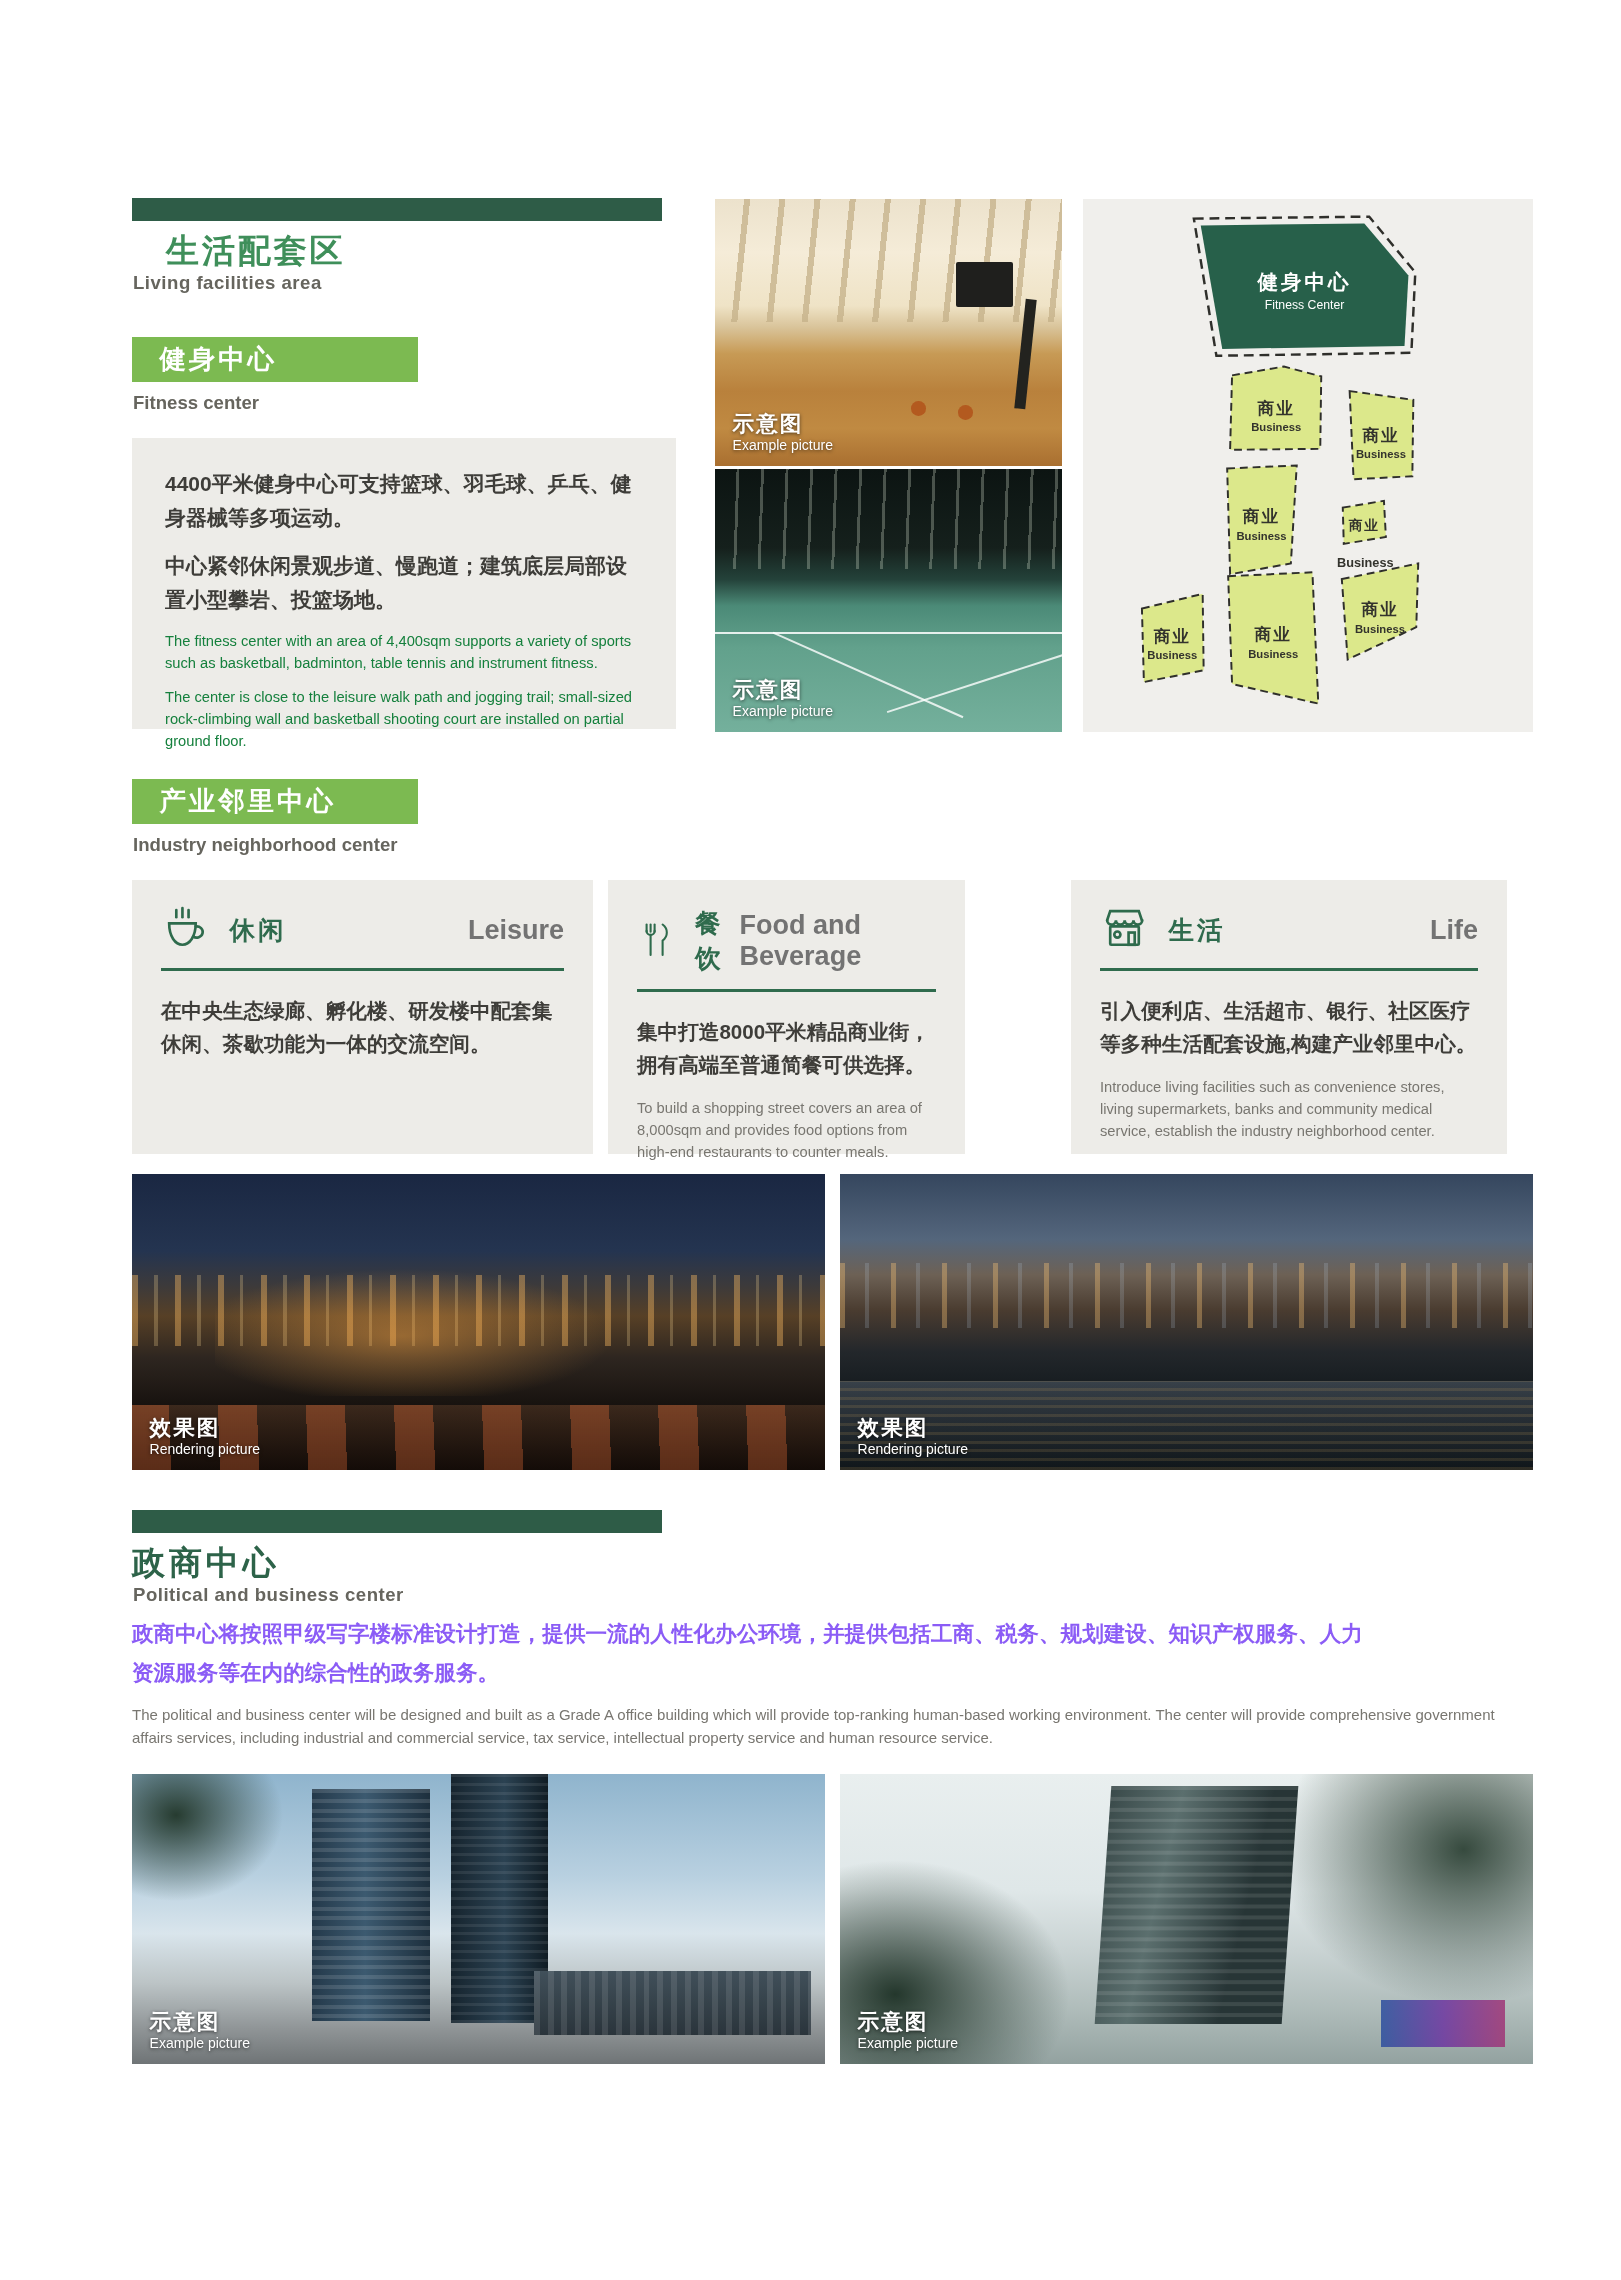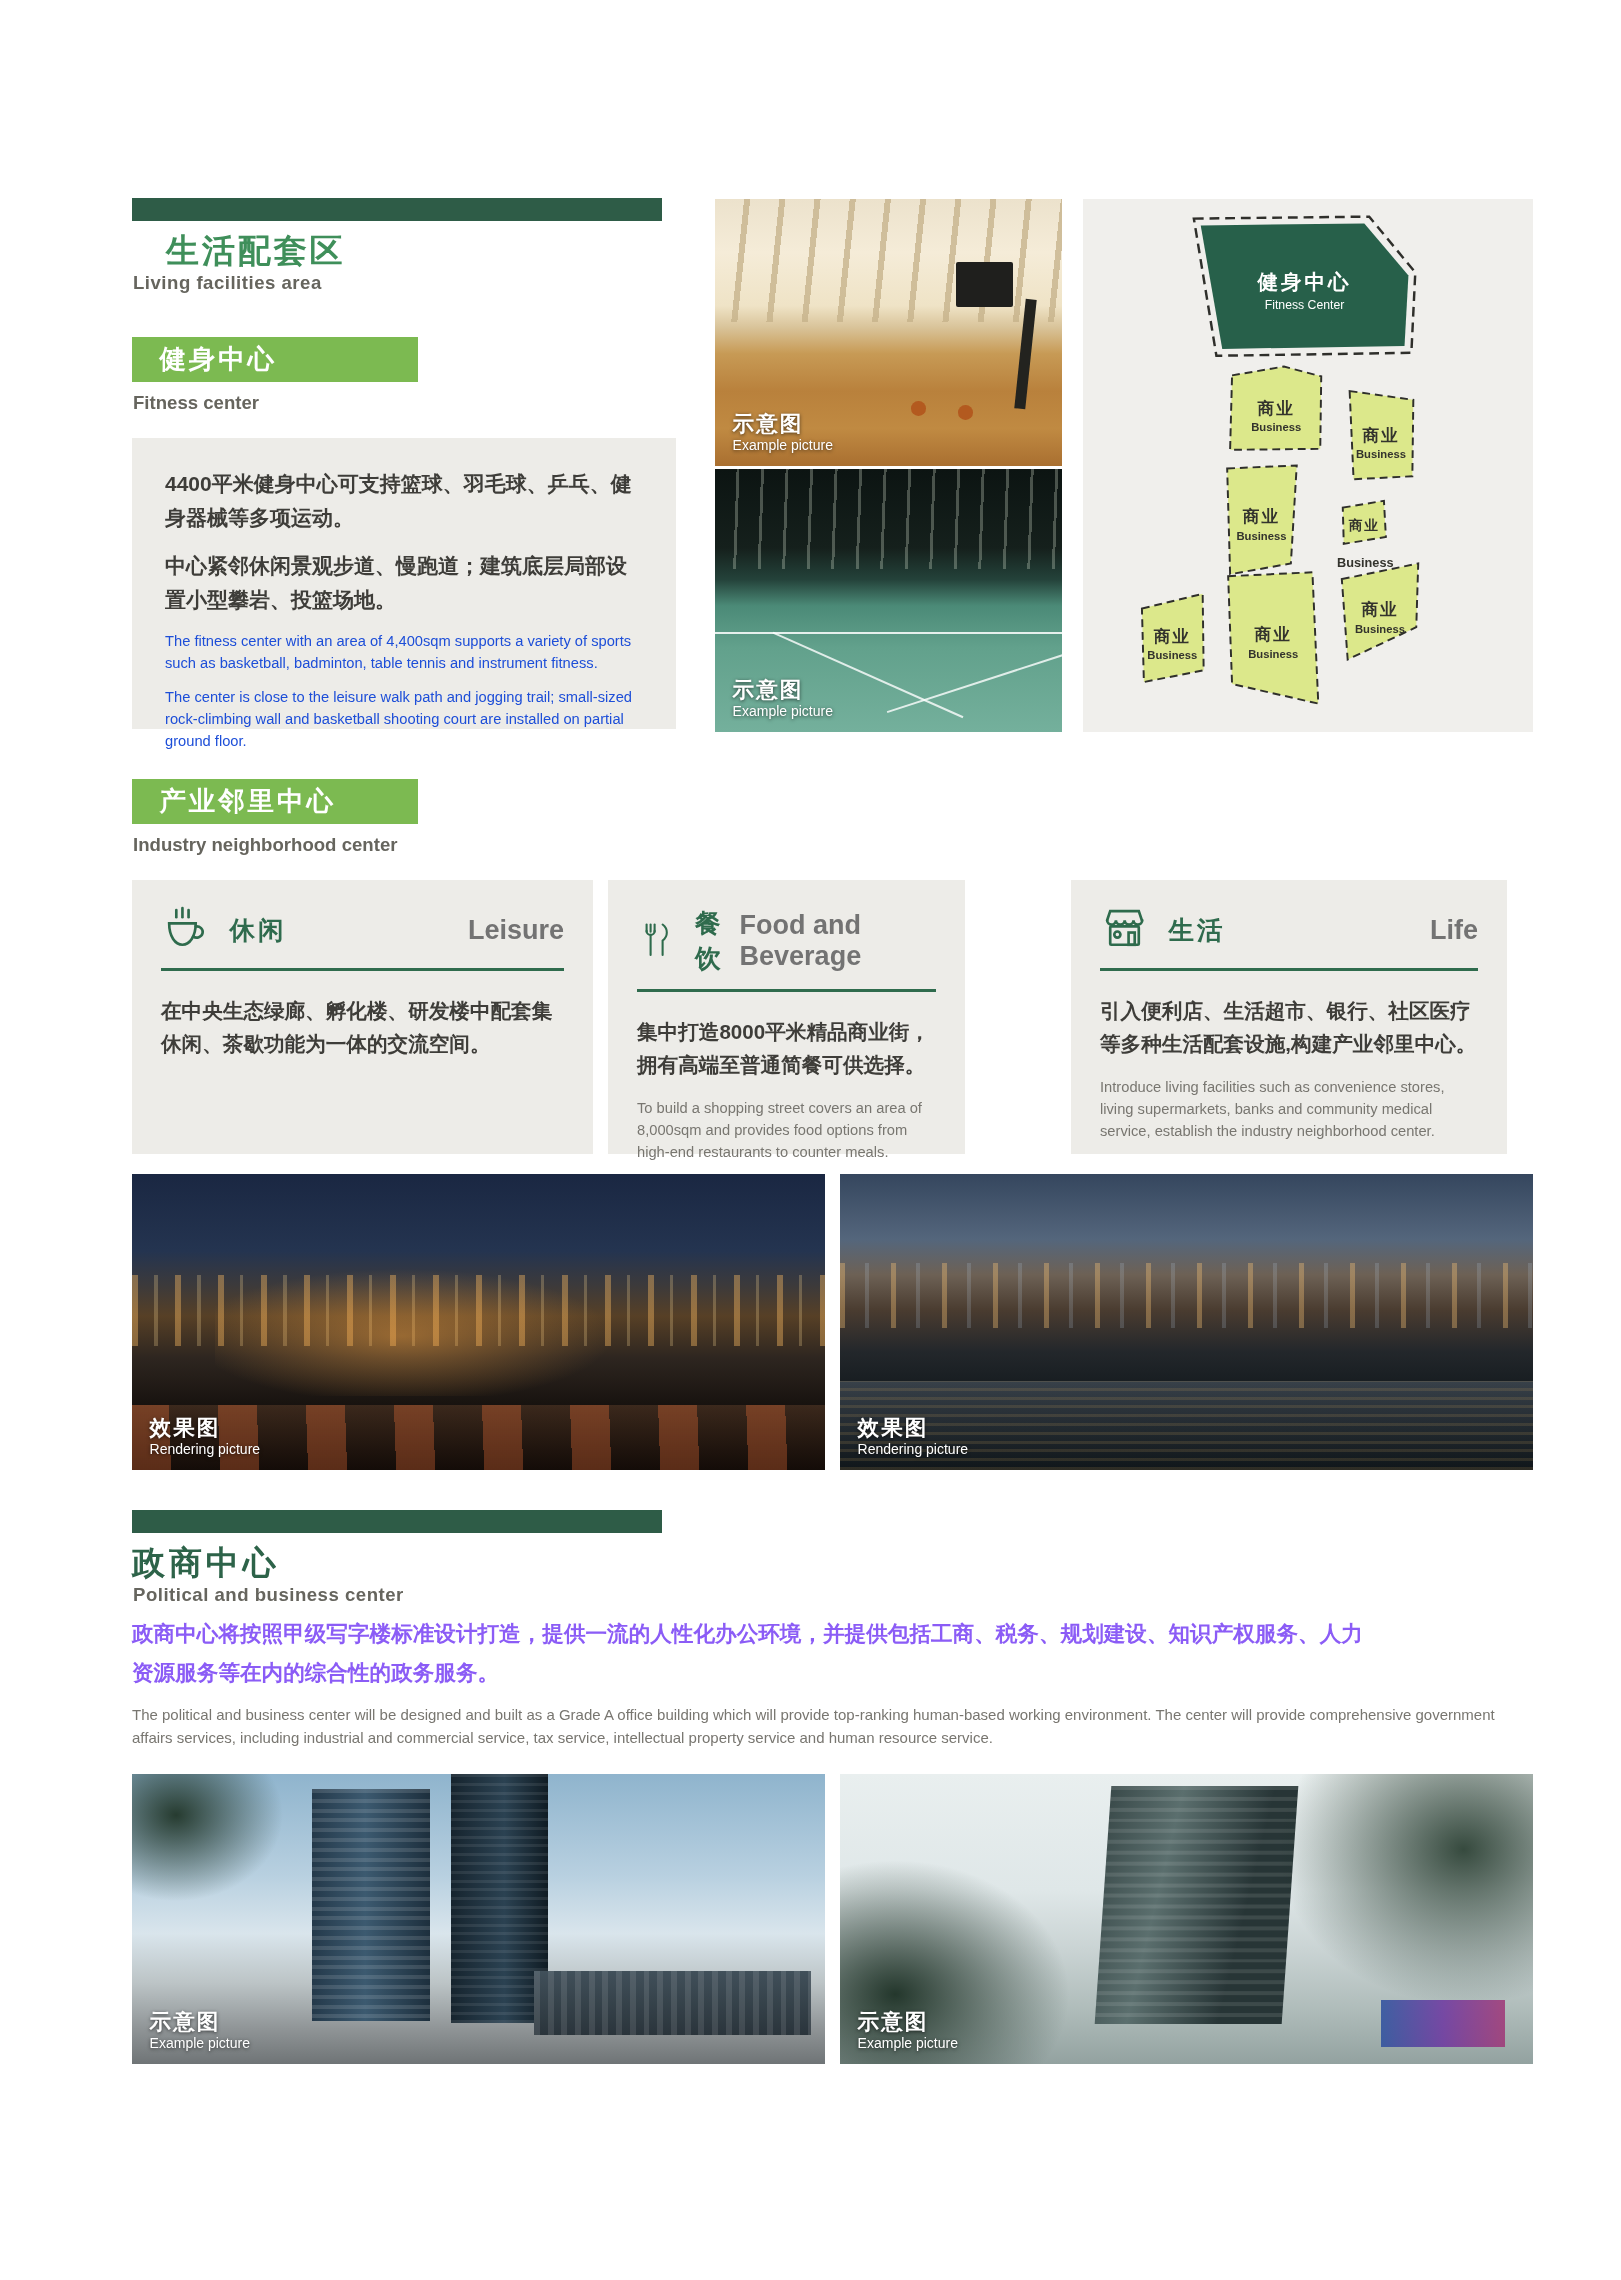--- a/index.html
+++ b/index.html
@@ -10,21 +10,21 @@
   .abs{position:absolute;}
   .bar-dark{background:#2e5c47;height:22.5px;width:530px;}
   .sec-title-cn{font-size:33px;font-weight:bold;color:#3f8f5a;letter-spacing:2.9px;}
   .sec-title-en{font-size:18.6px;font-weight:bold;color:#66655e;letter-spacing:0.5px;}
   .label-green{background:#7cba51;width:286px;height:45px;line-height:45px;
                color:#ffffff;font-size:26.5px;font-weight:bold;letter-spacing:2.9px;
                padding-left:27.4px;box-sizing:border-box;}
   .label-sub{font-size:18.6px;font-weight:bold;color:#66655e;}
   .gray-box{background:#edecE8;background:#edece8;box-sizing:border-box;}
   .cn-text{font-size:21px;font-weight:700;color:#3e3d39;line-height:1.62;margin:0 0 13.7px 0;}
-  .en-text{font-size:14.7px;color:#1d4ed8;line-height:1.5;margin:0 0 11.8px 0;}
+  .en-text{font-size:14.7px;color:#15803d;line-height:1.5;margin:0 0 11.8px 0;}
 
   
   .photo{position:absolute;overflow:hidden;}
   .photo-label{position:absolute;left:17.6px;bottom:11.8px;color:#fff;z-index:5;
                text-shadow:0 1px 3.9px rgba(0,0,0,.65);}
   .photo-label .pl-cn{font-size:21.6px;font-weight:bold;letter-spacing:2px;line-height:1.1;}
   .photo-label .pl-en{font-size:14px;font-weight:normal;line-height:1.3;}
 
   .ph-basketball{background:linear-gradient(180deg,#ece2cc 0%,#f5ecd8 20%,#efe3c6 40%,
       #d9c49a 48%,#c79a55 58%,#b9813c 72%,#c08a42 86%,#a96f30 100%);}

